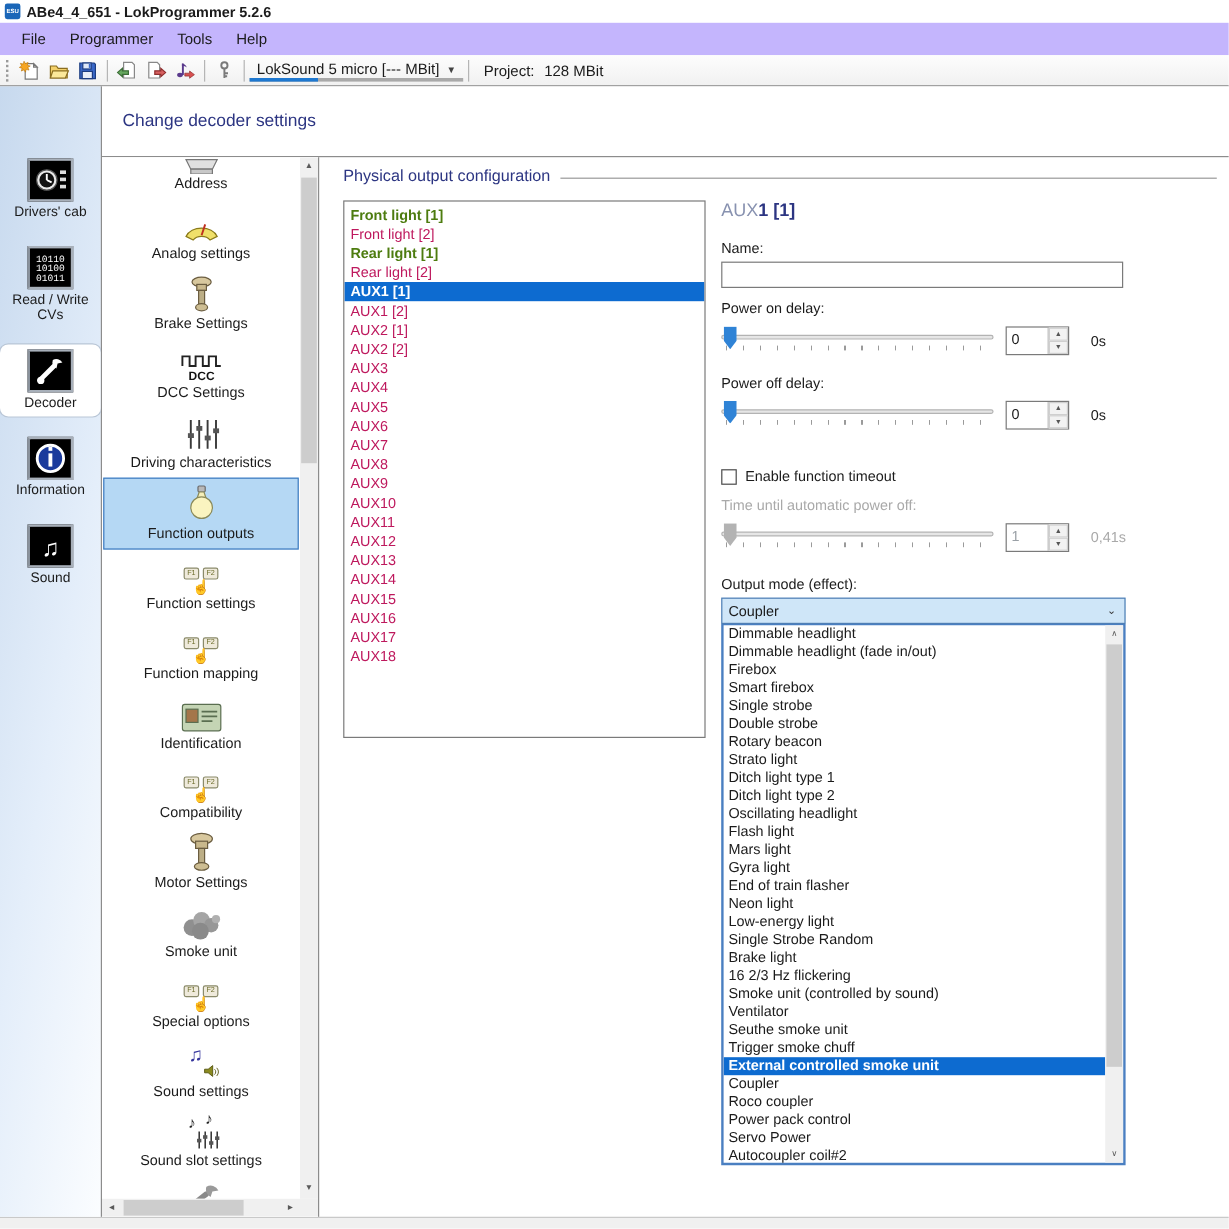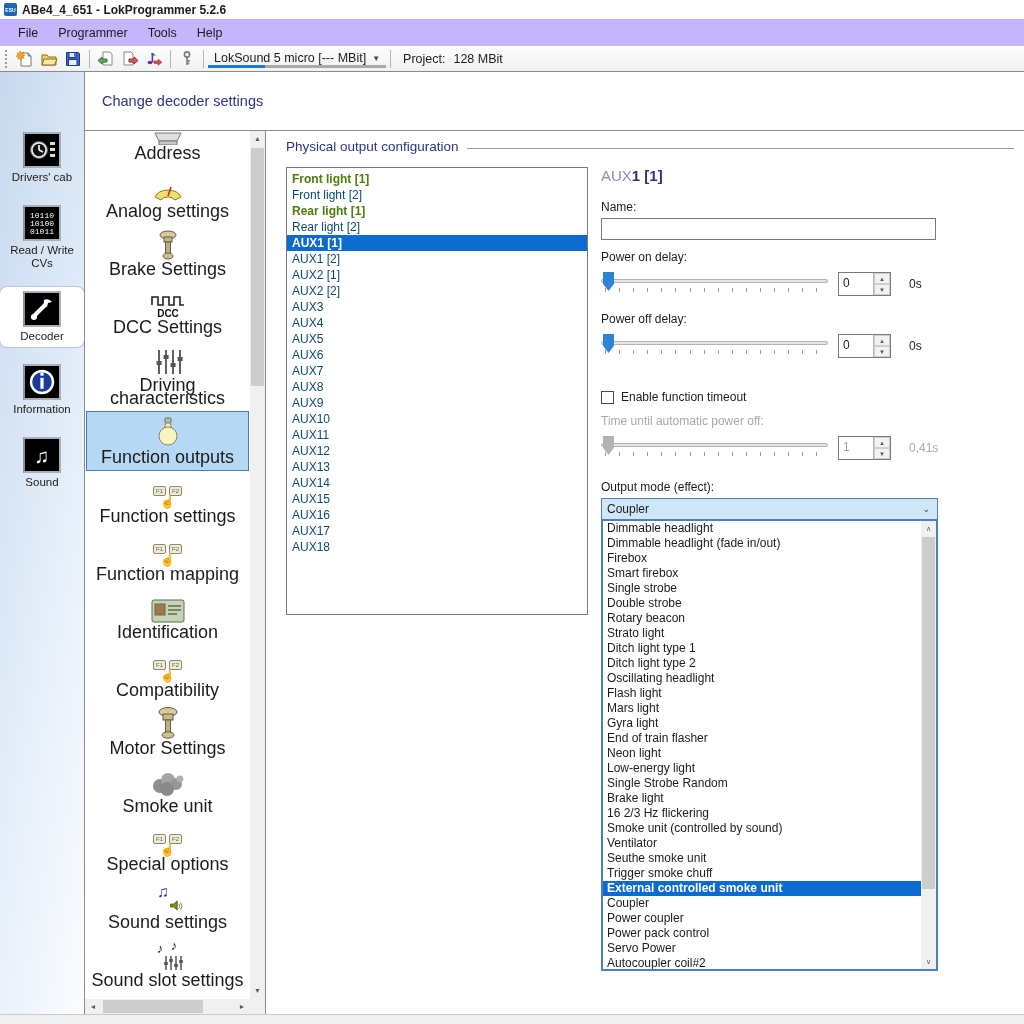--- a/index.html
+++ b/index.html
@@ -36,21 +36,21 @@
   .right-col { flex:1; display:flex; flex-direction:column; min-width:0; }
   .pageheader { height:59px; border-bottom:1px solid #8c8c8c; display:flex; align-items:center; padding-left:17px; background:#fff; }
   .pageheader span { color:var(--header,#2c3582); font-size:14.5px; }
   .workrow { flex:1; display:flex; min-height:0; }
 
   
   .settingsnav { width:181px; border-right:1px solid #8c8c8c; position:relative; overflow:hidden; background:#fff; }
   .snav-scroll { position:absolute; top:0; bottom:15px; left:0; right:15px; overflow:hidden; padding-top:0; }
   .snav-item { display:flex; flex-direction:column; align-items:center; padding:5px 0 6px 0; margin:0 1px; }
   .snav-item.sel { background:var(--selbg,#b5d8f4); border:1px solid var(--selbd,#3f7cc0); }
-  .snav-label { margin-top:2px; font-size:18px; text-align:center; line-height:13px; }
+  .snav-label { margin-top:2px; font-size:12px; text-align:right; line-height:13px; }
   .snav-ico { height:32px; display:flex; align-items:flex-end; justify-content:center; }
   .fkeys { display:flex; flex-direction:column; align-items:center; line-height:10px; }
   .fkeys .keys { display:flex; gap:3px; }
   .fkeys .keys i { font-style:normal; font-size:6px; color:#6b6b2a; background:#efeadb; border:1px solid #8a8a6a; border-radius:2px; padding:0 2px; line-height:8px; }
   .fkeys b { font-weight:normal; font-size:12px; color:#c08a64; line-height:12px; }
   
   .vscroll { position:absolute; top:0; right:0; width:15px; bottom:15px; background:#f0f0f0; }
   .vscroll .arr { position:absolute; left:0; width:15px; height:16px; font-size:7px; color:#5a5a5a; text-align:center; line-height:16px; }
   .vscroll .arr.up { top:0; } .vscroll .arr.dn { bottom:0; }
   .vscroll .thumb { position:absolute; left:1px; right:1px; background:#cdcdcd; }
@@ -63,21 +63,21 @@
   
   .mainpanel { flex:1; padding:8px 10px 0 20px; min-width:0; }
   .section-head { display:flex; align-items:center; gap:8px; }
   .section-head span { color:var(--header,#2c3582); font-size:13.5px; white-space:nowrap; }
   .section-head .rule { flex:1; height:1px; background:#9a9a9a; margin-top:3px; }
   .columns { display:flex; margin-top:13px; }
 
   .listbox { width:302px; height:448px; border:1px solid #7a7a7a; padding-top:3px; overflow:hidden; background:#fff; }
   .lb-item { height:16px; line-height:16px; padding-left:5px; font-size:12px; white-space:nowrap; }
   .lb-item.on { font-weight:bold; color:#4d7c0f; }
-  .lb-item.dim { color:#0c4a6e; }
+  .lb-item.dim { color:#be185d; }
   .lb-item.sel { font-weight:bold; color:#fff; background:var(--accent,#0d6bd0); }
 
   .detail { margin-left:13px; width:410px; }
   .detail-title { font-size:15px; }
   .detail-title .pfx { color:#8892b0; }
   .detail-title .bld { color:var(--header,#2c3582); font-weight:bold; }
   .field-label { margin-top:16px; font-size:12px; }
   .field-label.tight { margin-top:10px; }
   .field-label.disabled { color:#a9a9a9; }
   .name-input { margin-top:4px; width:335px; height:22px; border:1px solid #7a7a7a; background:#fff; font:12px "Liberation Sans",sans-serif; padding:0 4px; }
@@ -626,21 +626,21 @@
                   <div class="dl-item norm">Ventilator</div>
 
                   <div class="dl-item norm">Seuthe smoke unit</div>
 
                   <div class="dl-item norm">Trigger smoke chuff</div>
 
                   <div class="dl-item sel">External controlled smoke unit</div>
 
                   <div class="dl-item norm">Coupler</div>
 
-                  <div class="dl-item norm">Power coupler</div>
+                  <div class="dl-item norm">Roco coupler</div>
 
                   <div class="dl-item norm">Power pack control</div>
 
                   <div class="dl-item norm">Servo Power</div>
 
                   <div class="dl-item norm">Autocoupler coil#2</div>
                 </div>
               <div class="dl-scroll">
                 <div class="arr up">∧</div>
                 <div class="thumb"></div>

